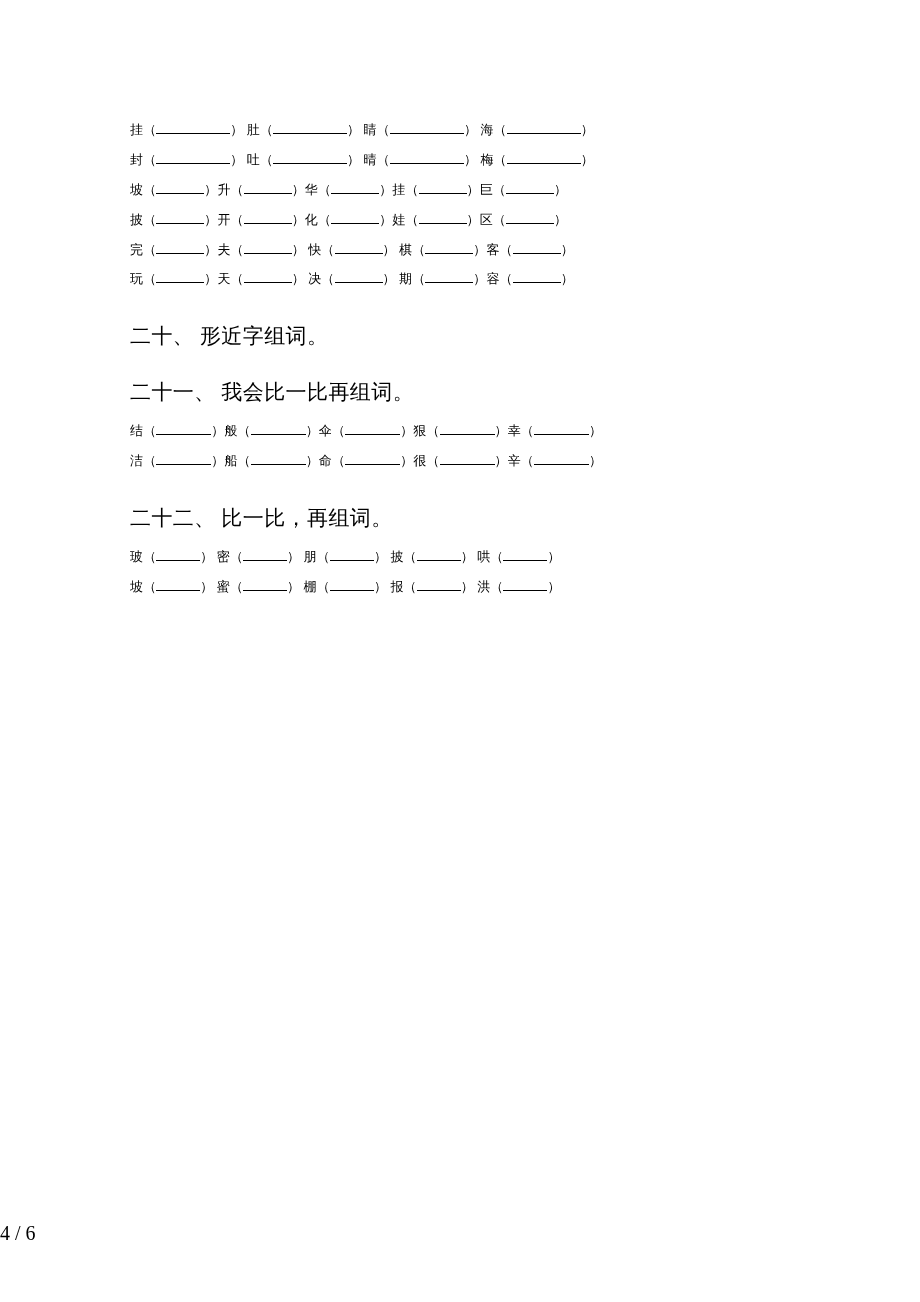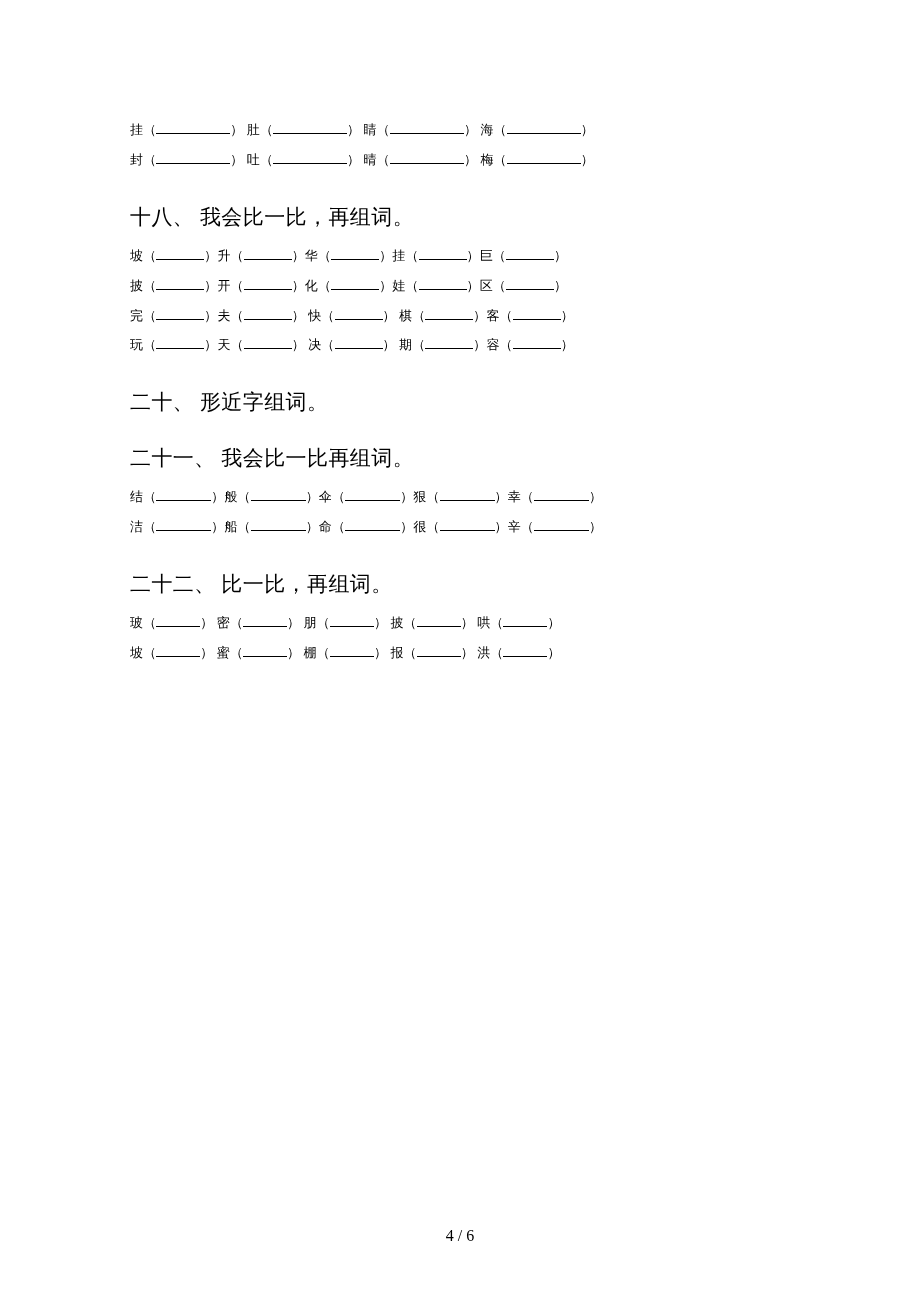--- a/index.html
+++ b/index.html
@@ -58,37 +58,36 @@
       display: inline-block;
       border-bottom: 1px solid #000;
       width: 44px;
       height: 15px;
       vertical-align: baseline;
     }
     .page-number {
       position: absolute;
       bottom: 57px;
       width: 100%;
-      text-align: center;
-      font-size: 16px;
+      text-align: left;
+      font-size: 20px;
     }
   </style>
 </head>
 <body>
 
 <div class="page-content">
 
   <div class="exercise-line">
     <span>挂</span>（<span class="blank-long"></span>） <span>肚</span>（<span class="blank-long"></span>） <span>睛</span>（<span class="blank-long"></span>） <span>海</span>（<span class="blank-long"></span>）
   </div>
   <div class="exercise-line">
     <span>封</span>（<span class="blank-long"></span>） <span>吐</span>（<span class="blank-long"></span>） <span>晴</span>（<span class="blank-long"></span>） <span>梅</span>（<span class="blank-long"></span>）
   </div>
 
-  <div class="section-heading">十八、 我会比一比，再组词。</div>
   <div class="exercise-line">
     <span>坡</span>（<span class="blank-short"></span>）<span>升</span>（<span class="blank-short"></span>）<span>华</span>（<span class="blank-short"></span>）<span>挂</span>（<span class="blank-short"></span>）<span>巨</span>（<span class="blank-short"></span>）
   </div>
   <div class="exercise-line">
     <span>披</span>（<span class="blank-short"></span>）<span>开</span>（<span class="blank-short"></span>）<span>化</span>（<span class="blank-short"></span>）<span>娃</span>（<span class="blank-short"></span>）<span>区</span>（<span class="blank-short"></span>）
   </div>
 
   <div class="exercise-line">
     <span>完</span>（<span class="blank-short"></span>）<span>夫</span>（<span class="blank-short"></span>） <span>快</span>（<span class="blank-short"></span>） <span>棋</span>（<span class="blank-short"></span>）<span>客</span>（<span class="blank-short"></span>）
   </div>

